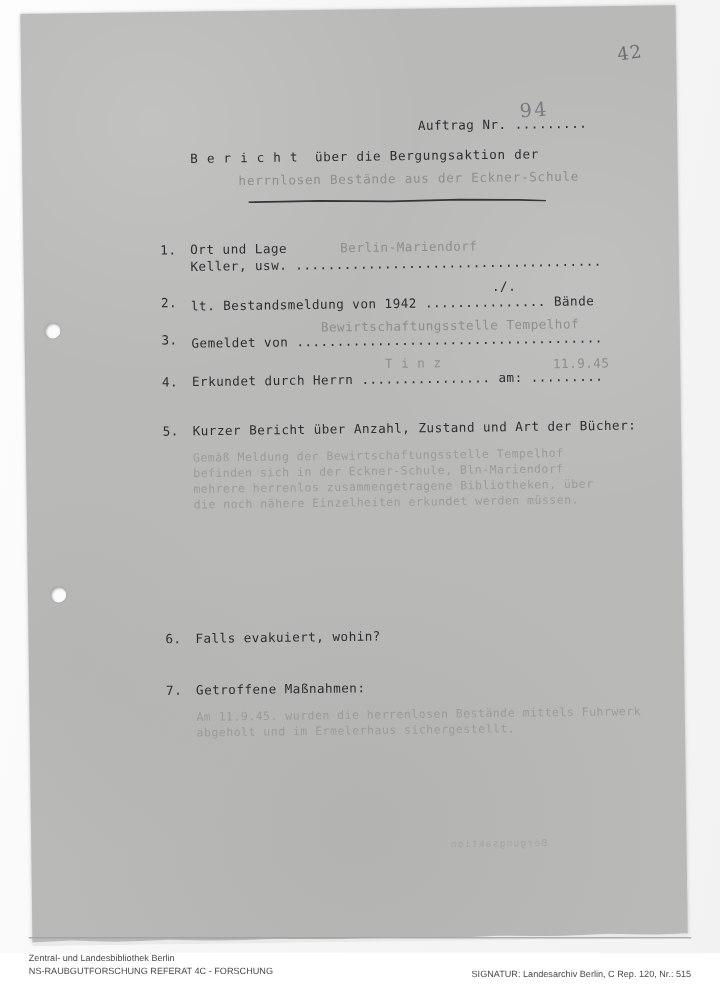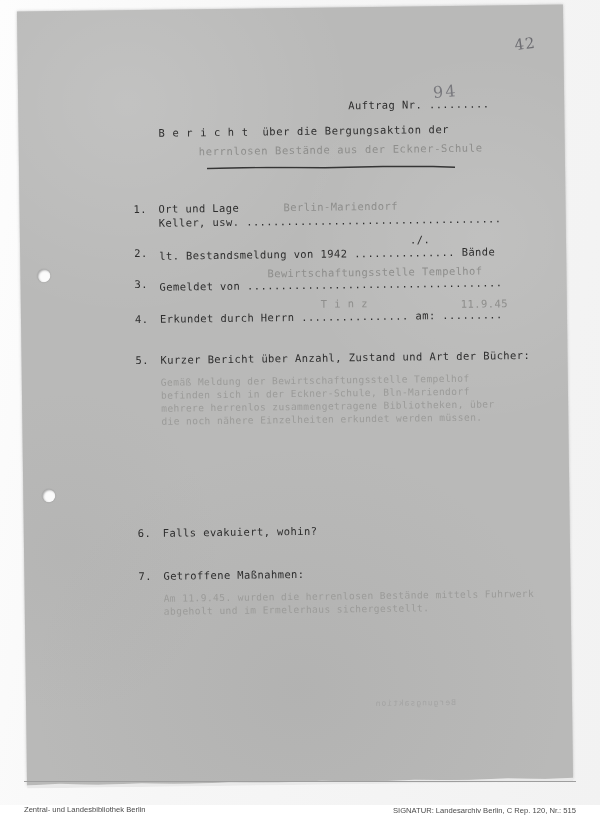--- a/index.html
+++ b/index.html
@@ -167,21 +167,21 @@
 
   
   #footer {
     position: absolute;
     left: 0; bottom: 0;
     width: 600px;
     padding: 0 24px 10px 24px;
     box-sizing: border-box;
     display: flex;
     justify-content: space-between;
-    align-items: flex-start;
+    align-items: flex-end;
     background: #ffffff;
   }
   #footer-rule {
     position: absolute;
     left: 24px; bottom: 44px;
     width: 552px; height: 1px;
     background: #9e9e9e;
   }
   .footer-left {
     font-size: 7.6px;
@@ -255,17 +255,18 @@
 
     <div id="bleed-through">Bergungsaktion</div>
 
   </div>
 
   <div id="footer-rule"></div>
 
   <div id="footer">
     <div class="footer-left">
       <div>Zentral- und Landesbibliothek Berlin</div>
+      <div>NS-RAUBGUTFORSCHUNG REFERAT 4C - FORSCHUNG</div>
     </div>
     <div class="footer-right">SIGNATUR: Landesarchiv Berlin, C Rep. 120, Nr.: 515</div>
   </div>
 
 </div>
 
 </body></html>

